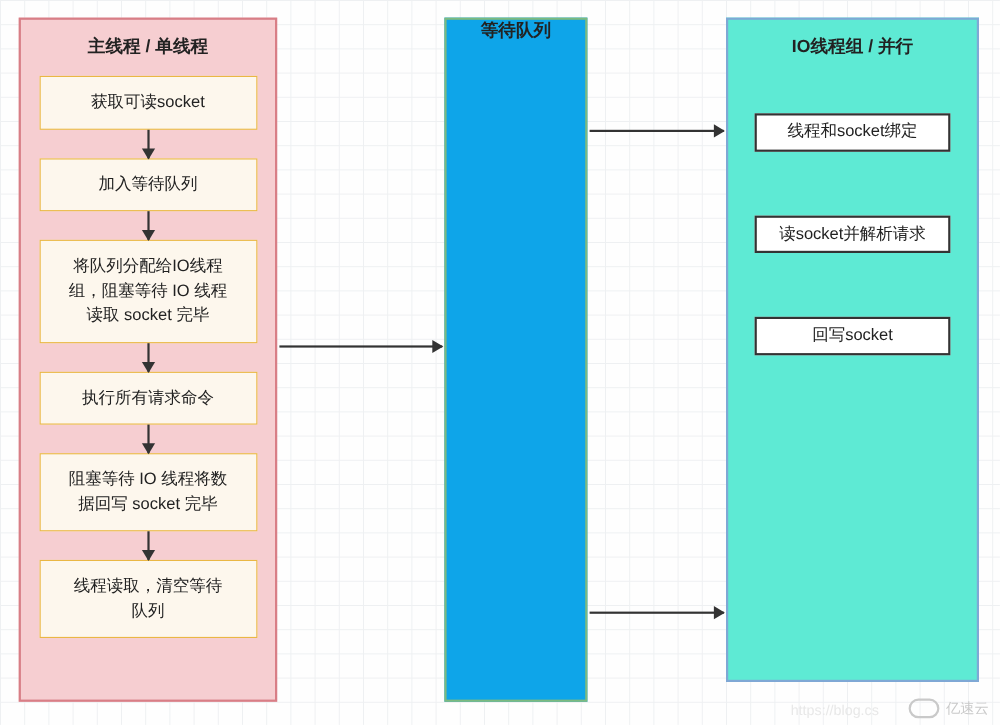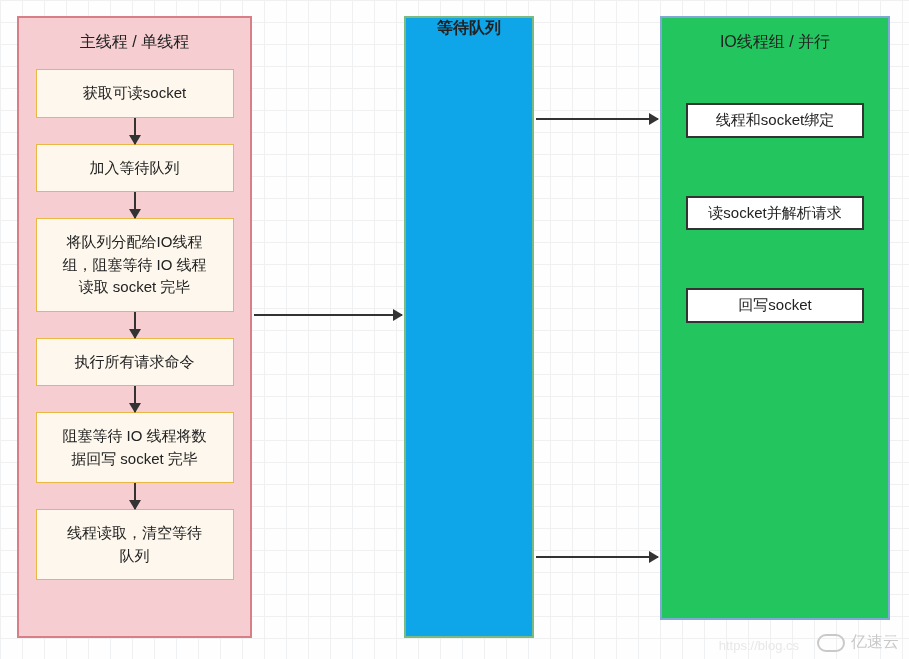--- a/index.html
+++ b/index.html
@@ -25,23 +25,23 @@
       left: 17px; top: 16px; width: 235px; height: 622px;
       background: #f6ced1; border-color: #d87e86;
     }
     .queue {
       left: 404px; top: 16px; width: 130px; height: 622px;
       background: #0ea5e9; border-color: #7dba7f;
       display: flex; align-items: flex-start; justify-content: center;
     }
     .io-threads {
       left: 660px; top: 16px; width: 230px; height: 604px;
-      background: #22c55e; border-color: #7fa8d5;
+      background: #5eead4; border-color: #7fa8d5;
     }
-    .title { font-weight: normal; padding: 14px 0 10px 0; font-size: 16px; }
+    .title { font-weight: bold; padding: 14px 0 10px 0; font-size: 16px; }
     .step {
       background: #fdf7ed;
       border: 1px solid #eab744;
       margin: 0 auto;
       width: 198px;
       padding: 12px 24px;
       display: flex; align-items: center; justify-content: center;
       text-align: center;
       line-height: 1.5;
     }
@@ -71,21 +71,21 @@
       content: ""; position: absolute; right: -1px; top: -5px;
       border-top: 6px solid transparent;
       border-bottom: 6px solid transparent;
       border-left: 10px solid #333;
     }
     .spacer-sm { height: 6px; }
     .io-spacer { height: 58px; }
     .io-spacer-top { height: 40px; }
     .watermark {
       position: absolute; right: 10px; bottom: 6px;
-      color: #c9c9c9; font-size: 16px; display: flex; align-items: center; gap: 6px;
+      color: #c9c9c9; font-size: 13px; display: flex; align-items: center; gap: 6px;
     }
     .watermark-url {
       position: absolute; right: 110px; bottom: 6px;
       color: #e8e8e8; font-size: 13px;
     }
     .cloud-icon {
       width: 28px; height: 18px; border: 2px solid #c9c9c9; border-radius: 10px;
       position: relative; display: inline-block;
     }
   </style>

